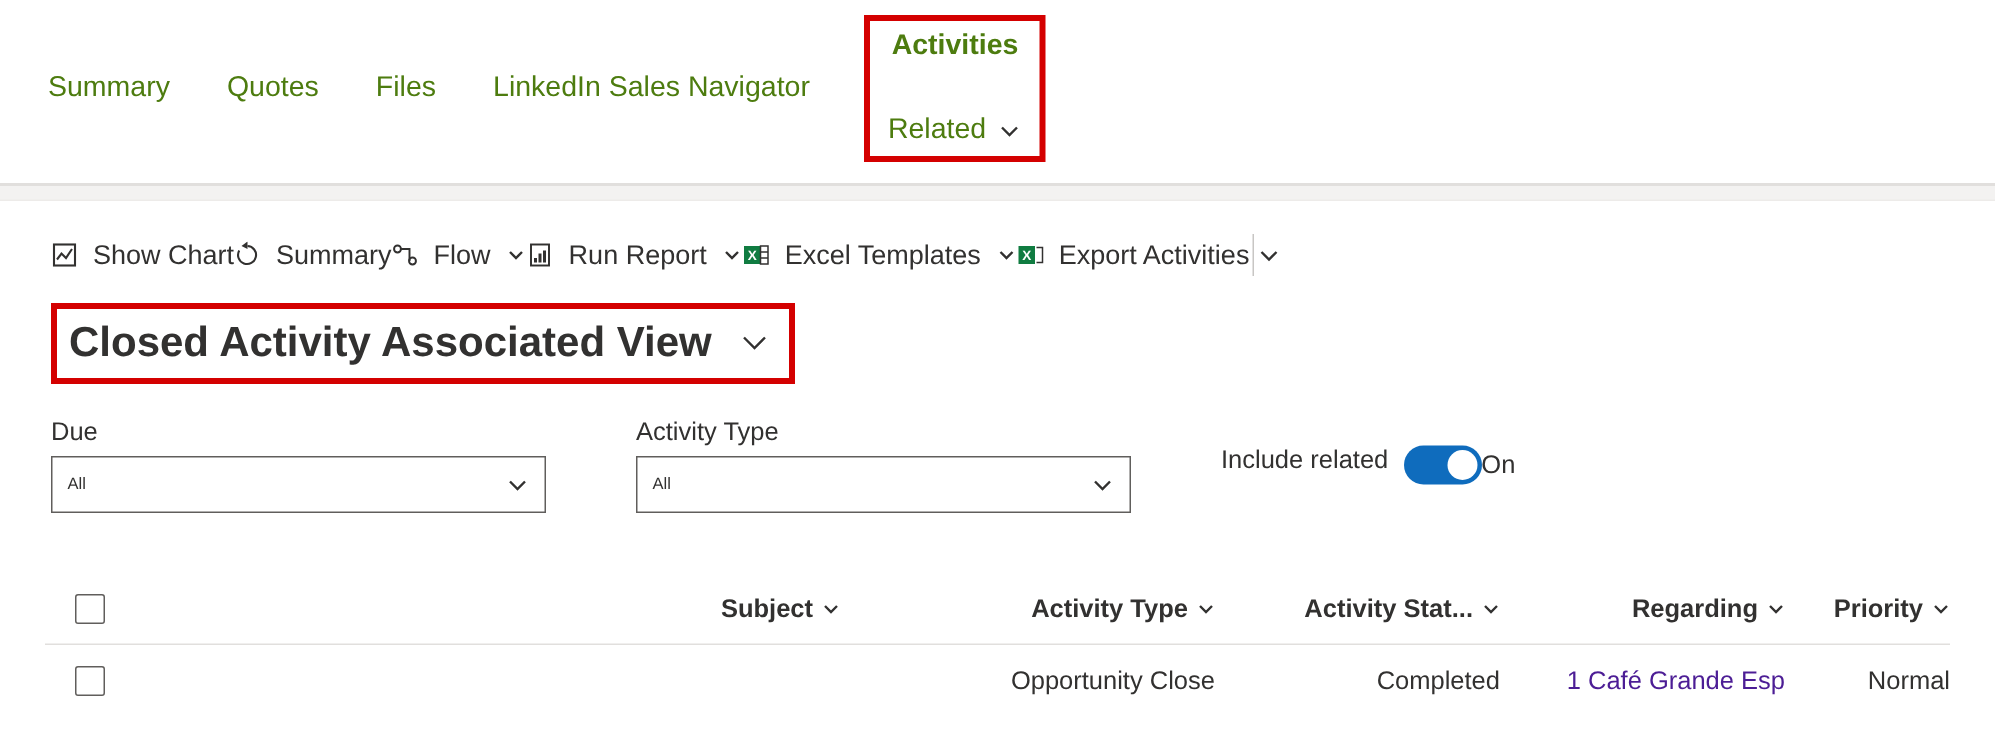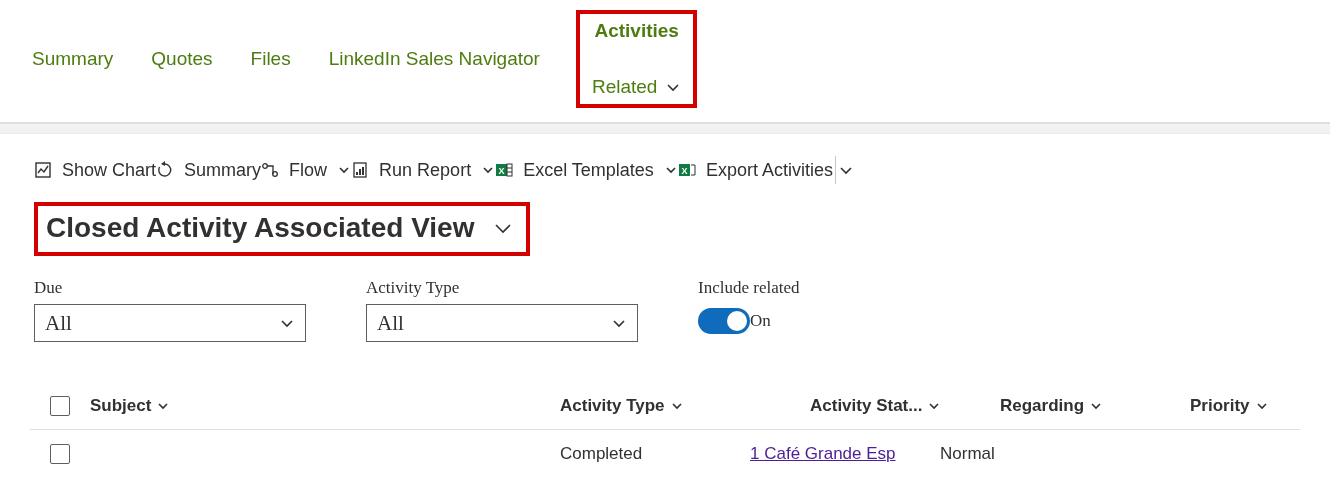--- a/index.html
+++ b/index.html
@@ -79,49 +79,48 @@
     padding: 6px 12px 8px 8px;
     gap: 18px;
     text-align: right;
   }
   .view-title {
     font-size: 28px;
     font-weight: 600;
   }
   .filters {
     display: flex;
-    align-items: flex-start;
+    align-items: center;
     gap: 60px;
     padding: 22px 34px 10px 34px;
-    font-family: Liberation Serif, serif;
   }
   .filter {
     display: flex;
     flex-direction: column;
     gap: 6px;
   }
   .filter-label {
     font-size: 17px;
     color: #323130;
   }
   .select {
-    width: 272px;
+    width: 330px;
     height: 38px;
     border: 1px solid #605e5c;
     display: flex;
     align-items: center;
     justify-content: space-between;
     padding: 0 10px;
-    font-size: 21px;
+    font-size: 11px;
     cursor: pointer;
     background: #fff;
   }
   .toggle-wrap {
     display: flex;
-    flex-direction: column;
+    flex-direction: row;
     gap: 10px;
   }
   .toggle-row {
     display: flex;
     align-items: center;
   }
   .toggle {
     width: 52px;
     height: 26px;
     border-radius: 13px;
@@ -139,27 +138,28 @@
     right: 3px;
   }
   .grid {
     padding: 30px 30px 0 30px;
   }
   .grid-head, .grid-row {
     display: flex;
     align-items: center;
     border-bottom: 1px solid #e1dfdd;
     min-height: 48px;
+    text-align: right;
   }
   .grid-row { border-bottom: none; }
   .col-check { width: 60px; display:flex; justify-content:center; }
   .col-subject { width: 470px; }
   .col-acttype { width: 250px; }
   .col-status { width: 190px; }
-  .col-regarding { width: 190px; white-space: nowrap; overflow: hidden; text-decoration: underline; }
+  .col-regarding { width: 190px; white-space: nowrap; overflow: hidden; }
   .col-priority { width: 110px; }
   .th {
     font-weight: 600;
     font-size: 17px;
     display: inline-flex;
     align-items: center;
     gap: 6px;
     cursor: pointer;
   }
   .td { font-size: 17px; }
@@ -357,17 +357,18 @@
             <path class="chev" d="M2 4 L6 8 L10 4"></path>
           </svg>
       </span>
     </div>
   </div>
   <div class="grid-row">
     <div class="col-check">
         <div class="checkbox"></div>
       </div>
     <div class="col-subject td"></div>
+    <div class="col-acttype td">Opportunity Close</div>
     <div class="col-status td">Completed</div>
     <div class="col-regarding td link">1 Café Grande Esp</div>
     <div class="col-priority td">Normal</div>
   </div>
 </div>
 
 </body></html>

